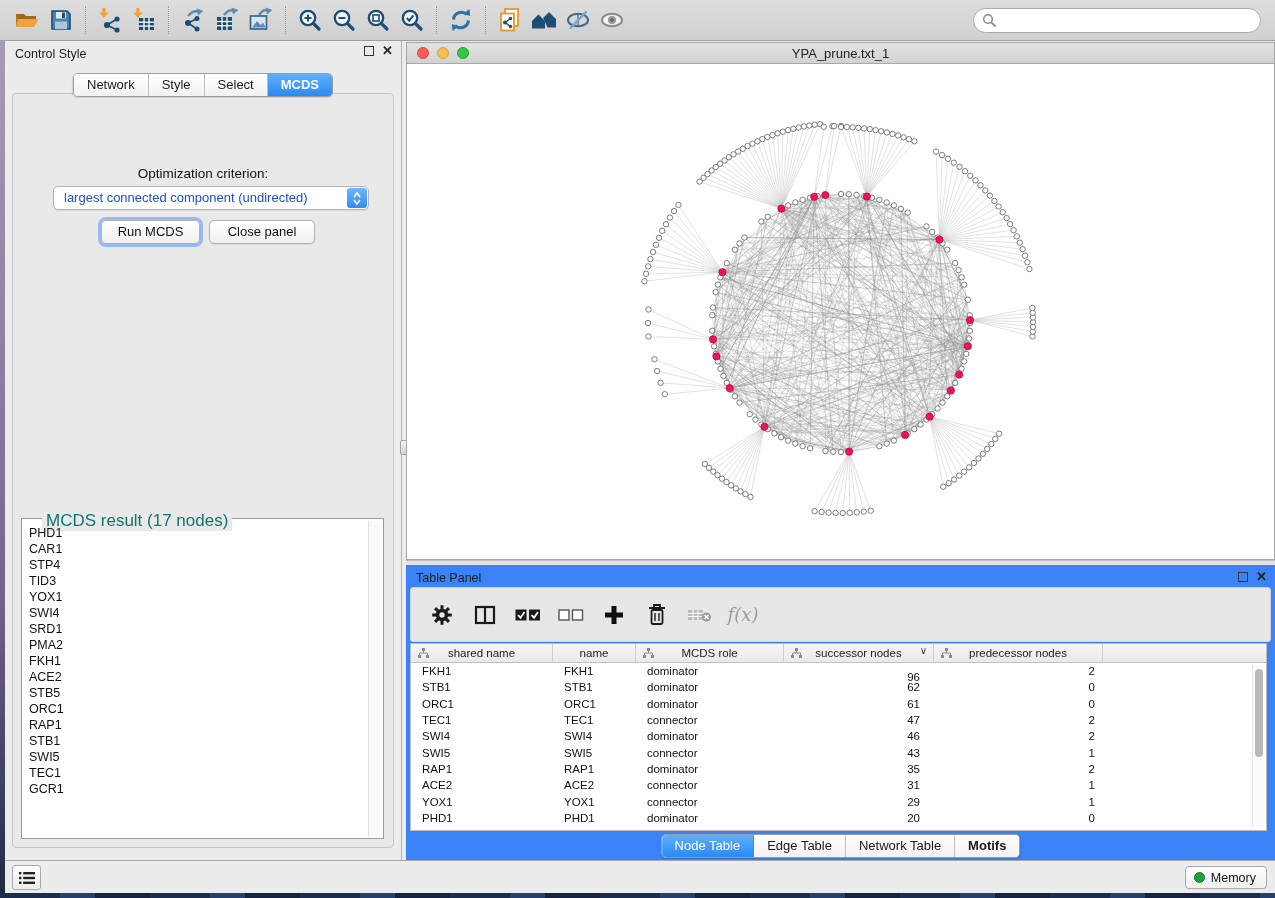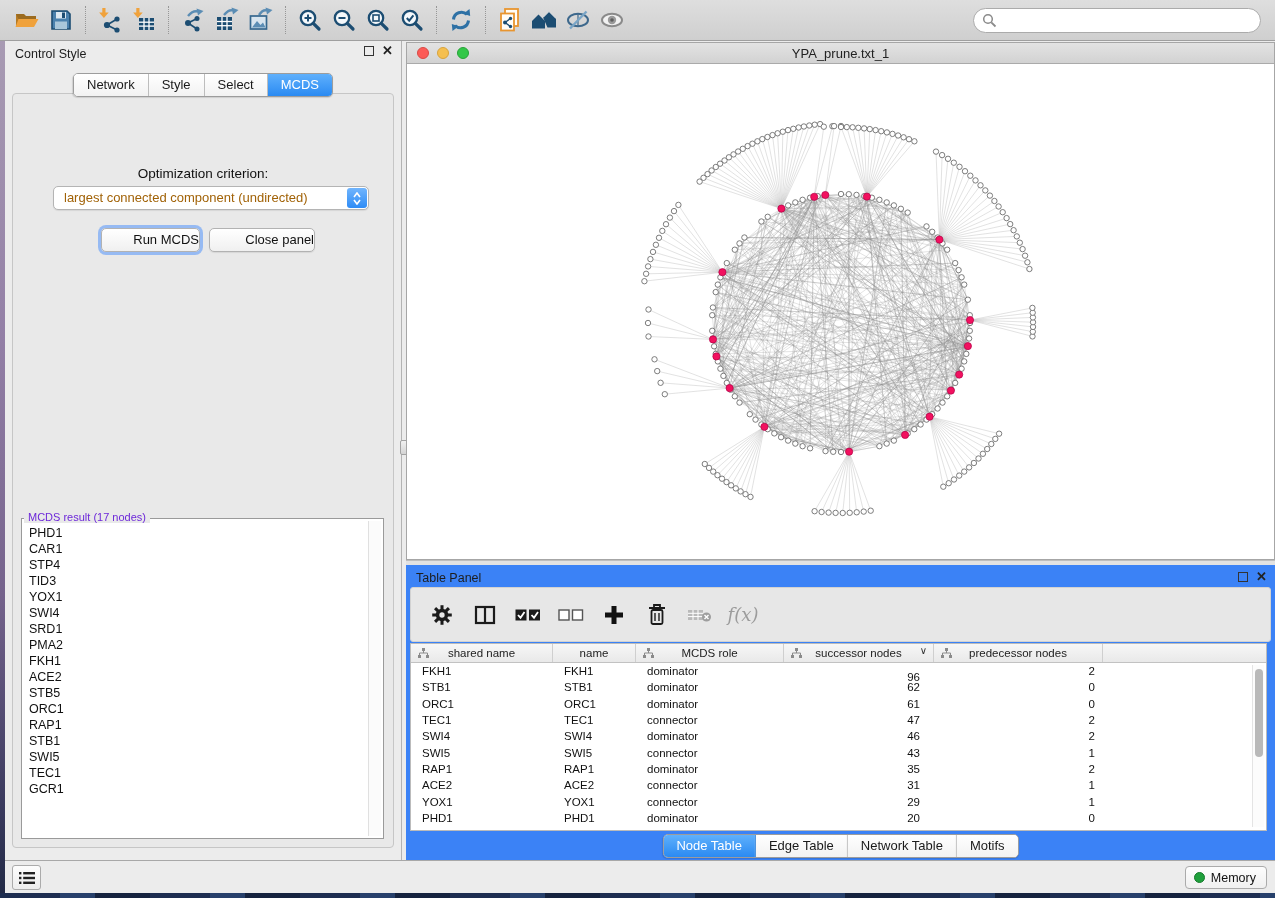--- a/index.html
+++ b/index.html
@@ -25,31 +25,31 @@
   
   .control-panel { position:absolute; left:5px; top:41px; width:397px; height:819px; background:#ececec; border-right:1px solid #b3b3b3; }
   .cp-title-row { position:absolute; left:0; top:0; width:100%; height:24px; }
   .panel-title { position:absolute; left:10px; top:6px; font-size:12.5px; color:#1d1d1d; }
   .panel-icons { position:absolute; right:8px; top:5px; display:flex; gap:8px; align-items:center; }
   .float-icon { width:10px; height:10px; border:1.6px solid #333; background:transparent; }
   .close-icon { font-size:13px; font-weight:bold; color:#222; line-height:10px; }
   .cp-pane { position:absolute; left:7px; right:7px; top:52px; bottom:12px; border:1px solid #c6c6c6; border-radius:4px; background:#e9e9e9; }
   .seg { display:flex; border:1px solid #9c9c9c; border-radius:5px; overflow:hidden; background:#fff; box-shadow:0 1px 1px rgba(0,0,0,.12); }
   .seg .seg-tab { padding:3px 13px 4px; font-size:13px; color:#1a1a1a; border-right:1px solid #bdbdbd; background:linear-gradient(#ffffff,#f2f2f2); white-space:nowrap; }
-  .seg .seg-tab:last-child { border-right:none; }
+  .seg .seg-tab:last-child { border-right:none;font-weight:bold; }
   .seg .seg-tab.selected { background:linear-gradient(#5fb0fc,#2a8af2); color:#fff; border-right-color:#2a7fd8; }
   .cp-tabs-wrap { position:absolute; left:50%; transform:translateX(-50%); top:32px; }
   .opt-label { position:absolute; top:72px; width:100%; text-align:center; font-size:13.5px; color:#111; }
-  .dropdown { position:absolute; left:40px; top:92px; width:316px; height:24px; background:#fff; border:1px solid #b4b4b4; border-radius:5px; font-size:13px; color:#a16207; line-height:22px; padding-left:10px; box-shadow:0 1px 1px rgba(0,0,0,.08); }
+  .dropdown { position:absolute; left:40px; top:92px; width:316px; height:24px; background:#fff; border:1px solid #b4b4b4; border-radius:5px; font-size:13px; color:#1d4ed8; line-height:22px; padding-left:10px; box-shadow:0 1px 1px rgba(0,0,0,.08); }
   .dd-stepper { position:absolute; right:1px; top:1px; width:20px; height:20px; border-radius:3px; background:linear-gradient(#71b5fd,#2e8cf6); display:flex; flex-direction:column; align-items:center; justify-content:center; gap:1px; }
-  .btn { position:absolute; height:24px; border:1px solid #b2b2b2; border-radius:5px; background:linear-gradient(#ffffff,#f0f0f0); font-size:13px; color:#111; text-align:right; line-height:22px; box-shadow:0 1px 1px rgba(0,0,0,.08);margin-top:8px; }
+  .btn { position:absolute; height:24px; border:1px solid #b2b2b2; border-radius:5px; background:linear-gradient(#ffffff,#f0f0f0); font-size:13px; color:#111; text-align:center; line-height:22px; box-shadow:0 1px 1px rgba(0,0,0,.08); }
   .btn-run { left:88px; top:126px; width:99px; box-shadow:0 0 0 3px rgba(82,148,251,.55); }
   .btn-close { left:196px; top:126px; width:106px; }
   .result-box { position:absolute; left:8px; right:9px; top:424px; bottom:8px; border:1px solid #9a9a9a; background:#fff; }
-  .result-legend { position:absolute; top:-8px; left:2px; background:#e9e9e9; padding:0 4px; font-size:11px; color:#6d28d9; }
+  .result-legend { position:absolute; top:-8px; left:20px; background:#e9e9e9; padding:0 4px; font-size:17px; color:#0f766e; }
   .result-list { position:absolute; left:2px; right:16px; top:6px; bottom:2px; overflow:hidden; }
   .result-item { font-size:12.5px; color:#111; line-height:16px; padding-left:5px; }
   .result-scroll { position:absolute; right:2px; top:2px; bottom:2px; width:13px; background:#fbfbfb; border-left:1px solid #e0e0e0; }
 
   
   .net-window { position:absolute; left:406px; top:42px; width:869px; height:518px; background:#fff; border:1px solid #a6a6a6; }
   .net-titlebar { position:absolute; left:0; top:0; width:100%; height:21px; background:linear-gradient(#e3e3e3,#d2d2d2); border-bottom:1px solid #aaa; }
   .traffic { position:absolute; left:10px; top:4px; display:flex; gap:8px; }
   .light { width:12px; height:12px; border-radius:50%; }
   .net-title { position:absolute; width:100%; text-align:center; top:3px; font-size:13px; color:#222; }

